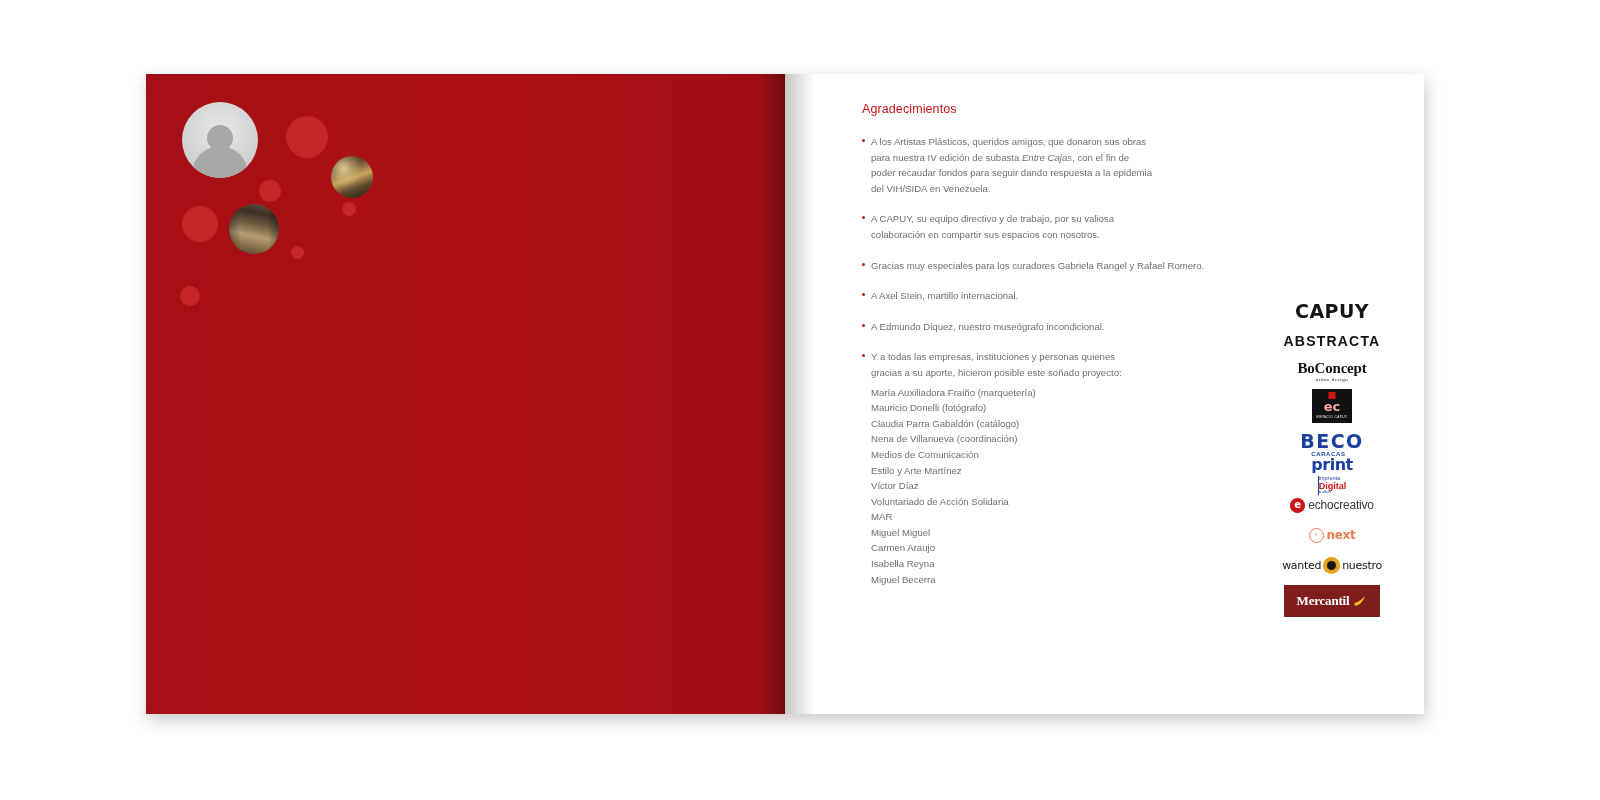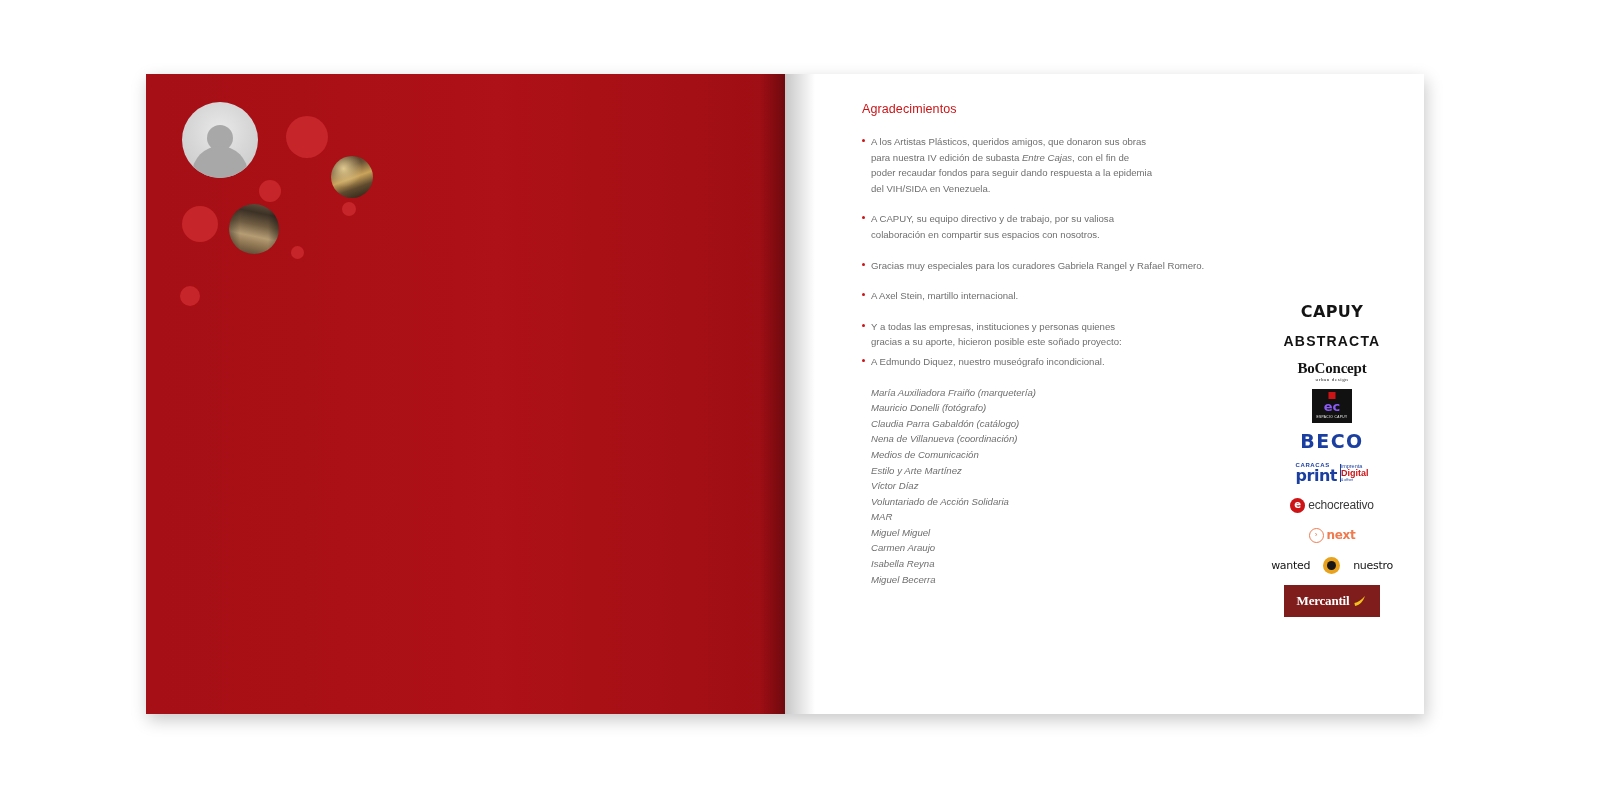--- a/index.html
+++ b/index.html
@@ -124,21 +124,20 @@
     border-radius: 50%;
   }
   .para em { font-style: italic; }
 
   .name-list {
     margin-top: 2px;
     padding-left: 9px;
     color: #6f6f6f;
     font-size: 9.6px;
     line-height: 15.6px;
-    font-style: italic;
   }
   .name-list div { white-space: nowrap; }
 
   
   .logos {
     position: absolute;
     right: 37px; top: 222px;
     width: 110px;
     display: flex;
     flex-direction: column;
@@ -147,21 +146,21 @@
   .logo-slot {
     width: 100px;
     height: 30px;
     display: flex;
     align-items: center;
     justify-content: center;
     margin-bottom: 0px;
   }
 
   .logo-capuy {
-    font-size: 16px; font-weight: bold; color: #141414;
+    font-size: 19px; font-weight: bold; color: #141414;
     letter-spacing: 0.4px;
     font-family: "DejaVu Sans", sans-serif;
   }
   .logo-abstracta {
     font-size: 14px; font-weight: bold; color: #141414;
     letter-spacing: 1.2px;
     font-family: "Liberation Sans", sans-serif;
   }
   .logo-boconcept {
     text-align: center; line-height: 1;
@@ -177,35 +176,35 @@
   .logo-ec {
     width: 40px; height: 34px; background: #111111;
     position: relative; display: flex; flex-direction: column;
     align-items: center; justify-content: center;
   }
   .logo-ec .ec-sq {
     position: absolute; top: 3px; left: 50%; transform: translateX(-50%);
     width: 7px; height: 7px; background: #cc1417;
   }
   .logo-ec .ec-txt {
-    color: #8b5cf6; font-size: 13px; font-weight: bold; line-height: 1;
+    color: #fca5a5; font-size: 13px; font-weight: bold; line-height: 1;
     margin-top: 6px; font-family: "DejaVu Sans", sans-serif;
   }
   .logo-ec .ec-sub {
     color: #ffffff; font-size: 3.2px; letter-spacing: 0.4px; margin-top: 2px;
   }
 
   .logo-beco {
     font-size: 19px; font-weight: bold; color: #1b3fa0;
     letter-spacing: 1.5px;
     font-family: "DejaVu Sans", sans-serif;
   }
 
   .logo-caracasprint {
-    display: flex; align-items: center; gap: 3px;
+    display: flex; align-items: center; gap: 3px; flex-direction: column;
   }
   .logo-caracasprint .cp-left { text-align: left; line-height: 1; }
   .logo-caracasprint .cp-caracas {
     font-size: 6px; font-weight: bold; color: #1b3fa0; letter-spacing: 0.6px;
   }
   .logo-caracasprint .cp-print {
     font-size: 16px; font-weight: bold; color: #1b3fa0; letter-spacing: -0.5px;
     font-family: "DejaVu Sans", sans-serif;
   }
   .logo-caracasprint .cp-right {
@@ -230,21 +229,21 @@
     width: 15px; height: 15px; border-radius: 50%;
     border: 1.5px solid #ef7b4f;
     display: flex; align-items: center; justify-content: center;
     color: #ef7b4f; font-size: 8px; line-height: 1;
   }
   .logo-next .n-txt {
     font-size: 12px; font-weight: bold; color: #ef7b4f; letter-spacing: -0.3px;
     font-family: "DejaVu Sans", sans-serif;
   }
 
-  .logo-wanted { display: flex; align-items: center; gap: 13px; }
+  .logo-wanted { display: flex; align-items: center; gap: 2px; }
   .logo-wanted .w-txt {
     font-size: 11px; color: #141414; letter-spacing: -0.3px;
     font-family: "DejaVu Sans", sans-serif;
   }
   .logo-wanted .w-mark {
     width: 17px; height: 17px; border-radius: 50%; background: #e8a21c;
     display: flex; align-items: center; justify-content: center;
   }
   .logo-wanted .w-mark .w-inner {
     width: 9px; height: 9px; border-radius: 50%; background: #171717;
@@ -308,29 +307,29 @@
         <div class="para" style="width:400px;white-space:nowrap;">
           <span class="bullet"></span>
           <span>Gracias muy especiales para los curadores Gabriela Rangel y Rafael Romero.</span>
         </div>
 
         <div class="para">
           <span class="bullet"></span>
           <span>A Axel Stein, martillo internacional.</span>
         </div>
 
+        <div class="para">
+          <span class="bullet"></span>
+          <span>A Edmundo Diquez, nuestro museógrafo incondicional.</span>
+        </div>
+
         <div class="para" style="margin-bottom:4px;">
           <span class="bullet"></span>
           <span>Y a todas las empresas, instituciones y personas quienes</span><br>
           <span>gracias a su aporte, hicieron posible este soñado proyecto:</span>
-        </div>
-
-        <div class="para">
-          <span class="bullet"></span>
-          <span>A Edmundo Diquez, nuestro museógrafo incondicional.</span>
         </div>
 
         <div class="name-list">
           <div>María Auxiliadora Fraiño (marquetería)</div>
           <div>Mauricio Donelli (fotógrafo)</div>
           <div>Claudia Parra Gabaldón (catálogo)</div>
           <div>Nena de Villanueva (coordinación)</div>
           <div>Medios de Comunicación</div>
           <div>Estilo y Arte Martínez</div>
           <div>Víctor Díaz</div>

